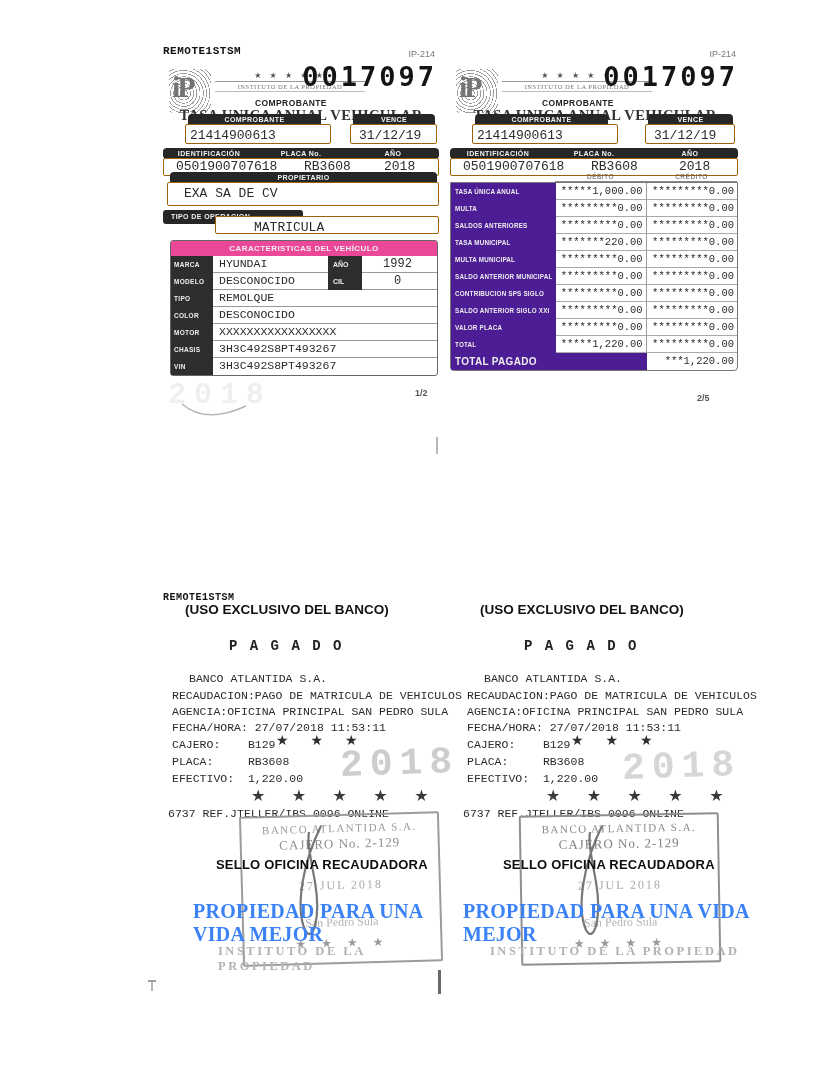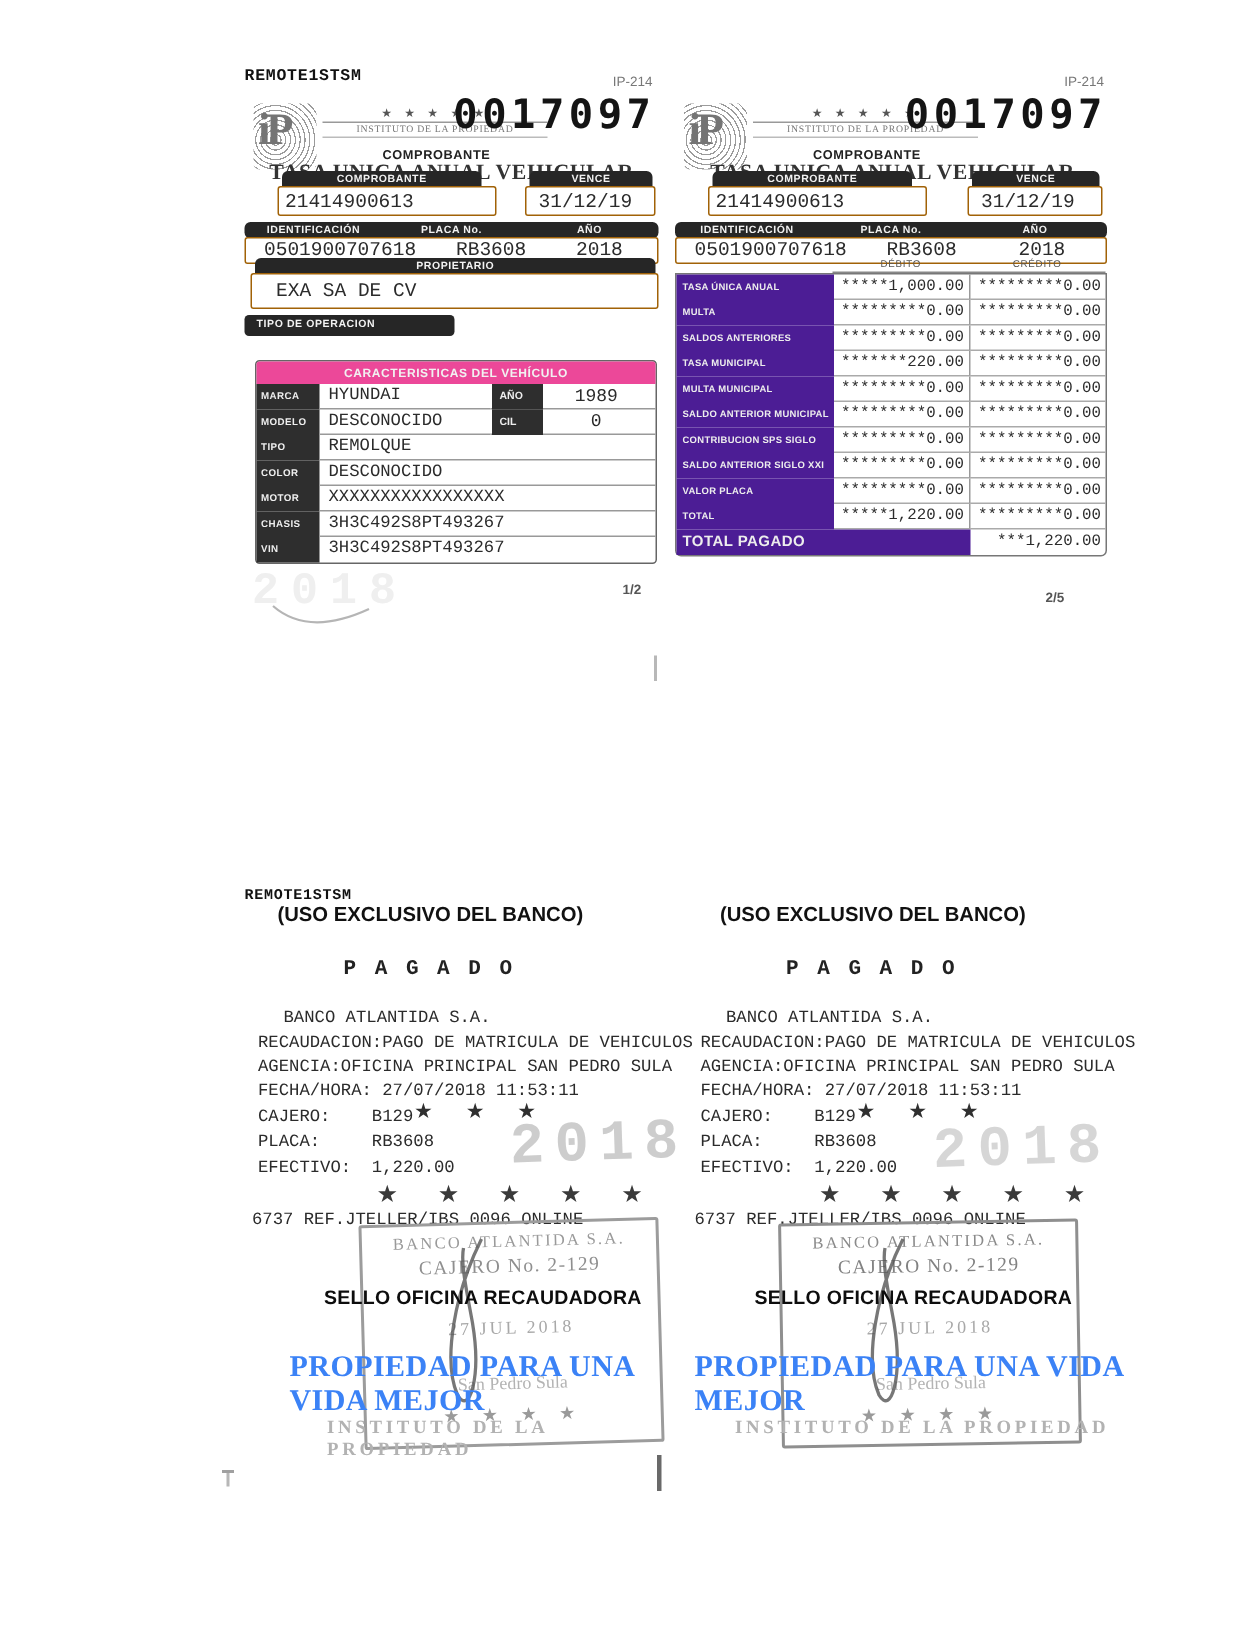--- a/index.html
+++ b/index.html
@@ -149,20 +149,23 @@
     <span class="mono fval" style="width:80px;">RB3608</span>
     <span class="mono fval">2018</span>
   </div>
 
   <div class="bar abs" style="left:7px; top:125px; width:267px;">PROPIETARIO</div>
   <div class="vbox abs" style="left:4px; top:135px; width:272px; height:24px;">
     <span class="mono fval" style="padding-left:16px; line-height:22px;">EXA SA DE CV</span>
   </div>
 
   <div class="bar abs" style="left:0; top:163px; width:140px; height:14px; line-height:14px; border-radius:3px; text-align:left; padding-left:8px;">TIPO DE OPERACION</div>
+  <div class="vbox abs" style="left:52px; top:169px; width:224px; height:18px;">
+    <span class="mono fval" style="padding-left:38px;">MATRICULA</span>
+  </div>
 
   <div class="vt">
     <div class="vt-head">CARACTERISTICAS DEL VEHÍCULO</div>
     <div class="vrow">
       <span class="vlabel">MARCA</span>
       <span class="vval mono" style="max-width:115px;">HYUNDAI</span>
       <span style="width:110px; border-bottom:1px solid #999;"></span>
     </div>
     <div class="vrow">
       <span class="vlabel">MODELO</span>
@@ -185,21 +188,21 @@
       <span class="vlabel">CHASIS</span>
       <span class="vval mono">3H3C492S8PT493267</span>
     </div>
     <div class="vrow">
       <span class="vlabel">VIN</span>
       <span class="vval mono" style="border-bottom:none;">3H3C492S8PT493267</span>
     </div>
     <div class="vsub">
       <div class="srow">
         <span class="slabel">AÑO</span>
-        <span class="sval mono">1989</span>
+        <span class="sval mono">1992</span>
       </div>
       <div class="srow">
         <span class="slabel">CIL</span>
         <span class="sval mono">0</span>
       </div>
     </div>
   </div>
   <div class="page-num" style="left:252px; top:341px;">1/2</div>
 </div>
 

